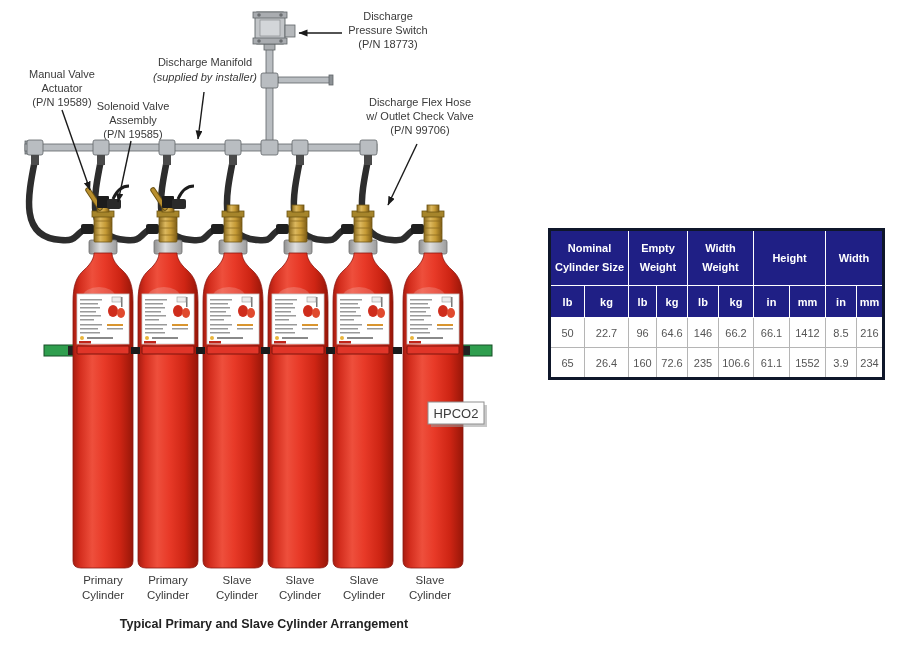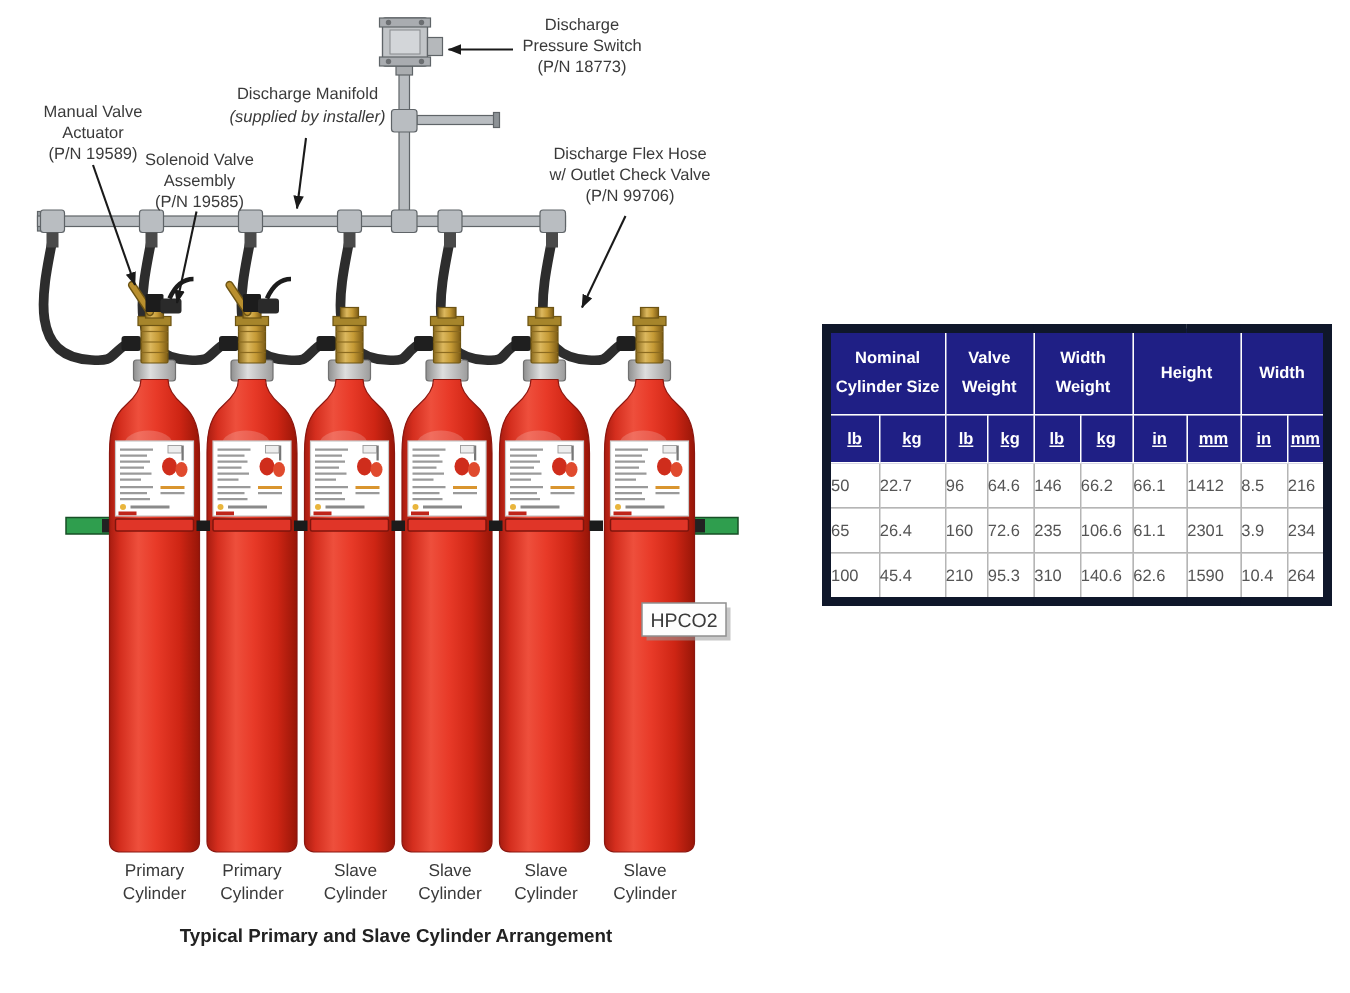--- a/index.html
+++ b/index.html
@@ -5,29 +5,29 @@
   html,body{margin:0;padding:0;background:#fff;}
   .screen{position:relative;width:900px;height:662px;background:#ffffff;overflow:hidden;
           font-family:"Liberation Sans",sans-serif;}
   svg text{font-family:"Liberation Sans",sans-serif;fill:#3a3a3a;}
   .callout{font-size:11px;}
   .callout.it{font-style:italic;}
   .cyl-label{font-size:11.5px;}
   .caption{font-size:12.5px;font-weight:bold;fill:#222;}
   .tag-text{font-size:13px;fill:#3b3b3b;}
   
-  .spec-table{position:absolute;left:548px;top:216px;border-collapse:collapse;table-layout:fixed;
-              border:6px solid #0f172a;background:#a3a3a3;}
+  .spec-table{position:absolute;left:548px;top:228px;border-collapse:collapse;table-layout:fixed;
+              border:3px solid #0f172a;background:#0f766e;}
   .spec-table th{background:var(--table_header_bg,#1f1f85);color:#fff;border:1px solid #fff;
                  font-size:11px;font-weight:bold;text-align:center;vertical-align:middle;padding:0;}
   .spec-table tr.grp th{height:54px;}
   .spec-table tr.grp div{line-height:15px;padding:2px 0;}
-  .spec-table tr.units th{height:31px;text-decoration:underline;}
+  .spec-table tr.units th{height:31px;}
   .spec-table td{height:29px;border:1px solid #b5b5b5;color:var(--table_text,#555);font-size:11px;
-                 vertical-align:middle;background:#fff;padding:0;margin-top:48px;}
+                 text-align:center;vertical-align:middle;background:#fff;padding:0;margin-top:48px;}
 </style>
 </head>
 <body>
 
 <div class="screen">
 
 <svg width="530" height="662" viewBox="0 0 530 662">
   <defs>
     <linearGradient id="gradRed" x1="0" y1="0" x2="1" y2="0">
       <stop offset="0" stop-color="#a81c10"></stop>
@@ -249,21 +249,21 @@
     <col style="width:31px">
         <col style="width:27px">
   </colgroup>
   <thead>
     <tr class="grp">
       <th colspan="2">
         <div>Nominal</div>
             <div>Cylinder Size</div>
       </th>
       <th colspan="2">
-        <div>Valve</div>
+        <div>Empty</div>
             <div>Weight</div>
       </th>
       <th colspan="2">
         <div>Width</div>
             <div>Weight</div>
       </th>
       <th colspan="2">
         <div>Height</div>
       </th>
       <th colspan="2">
@@ -297,32 +297,20 @@
       <td>216</td>
     </tr>
     <tr>
       <td>65</td>
       <td>26.4</td>
       <td>160</td>
       <td>72.6</td>
       <td>235</td>
       <td>106.6</td>
       <td>61.1</td>
-      <td>2301</td>
+      <td>1552</td>
       <td>3.9</td>
       <td>234</td>
     </tr>
-    <tr>
-      <td>100</td>
-      <td>45.4</td>
-      <td>210</td>
-      <td>95.3</td>
-      <td>310</td>
-      <td>140.6</td>
-      <td>62.6</td>
-      <td>1590</td>
-      <td>10.4</td>
-      <td>264</td>
-    </tr>
   </tbody>
 </table>
 
 </div>
 
 </body></html>

